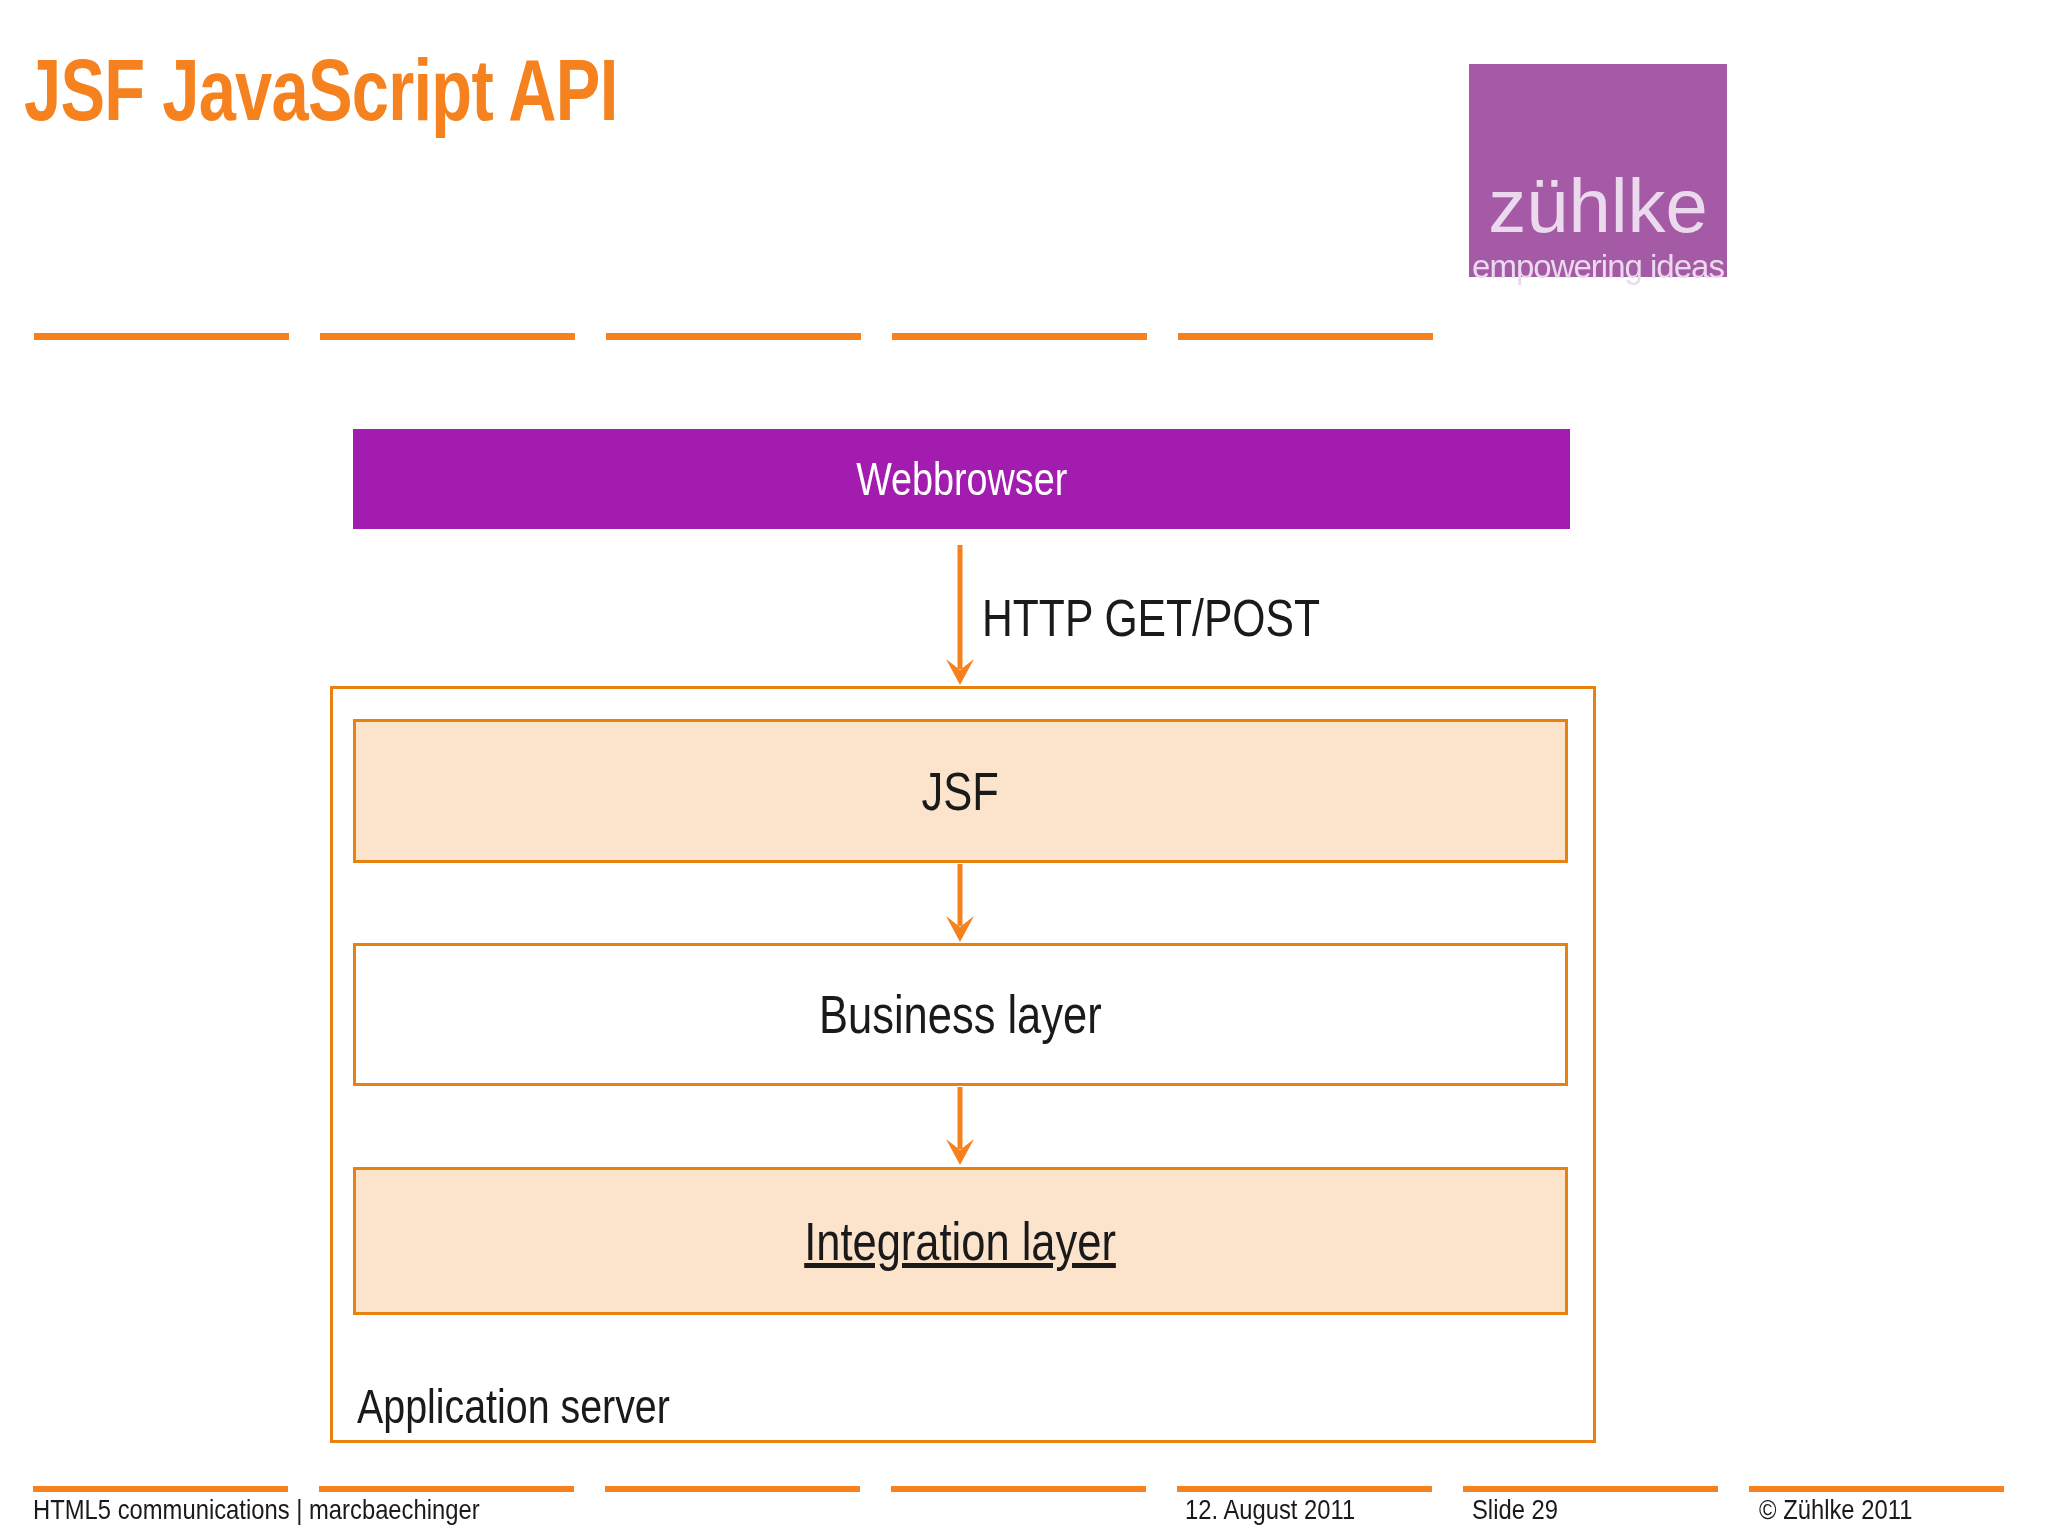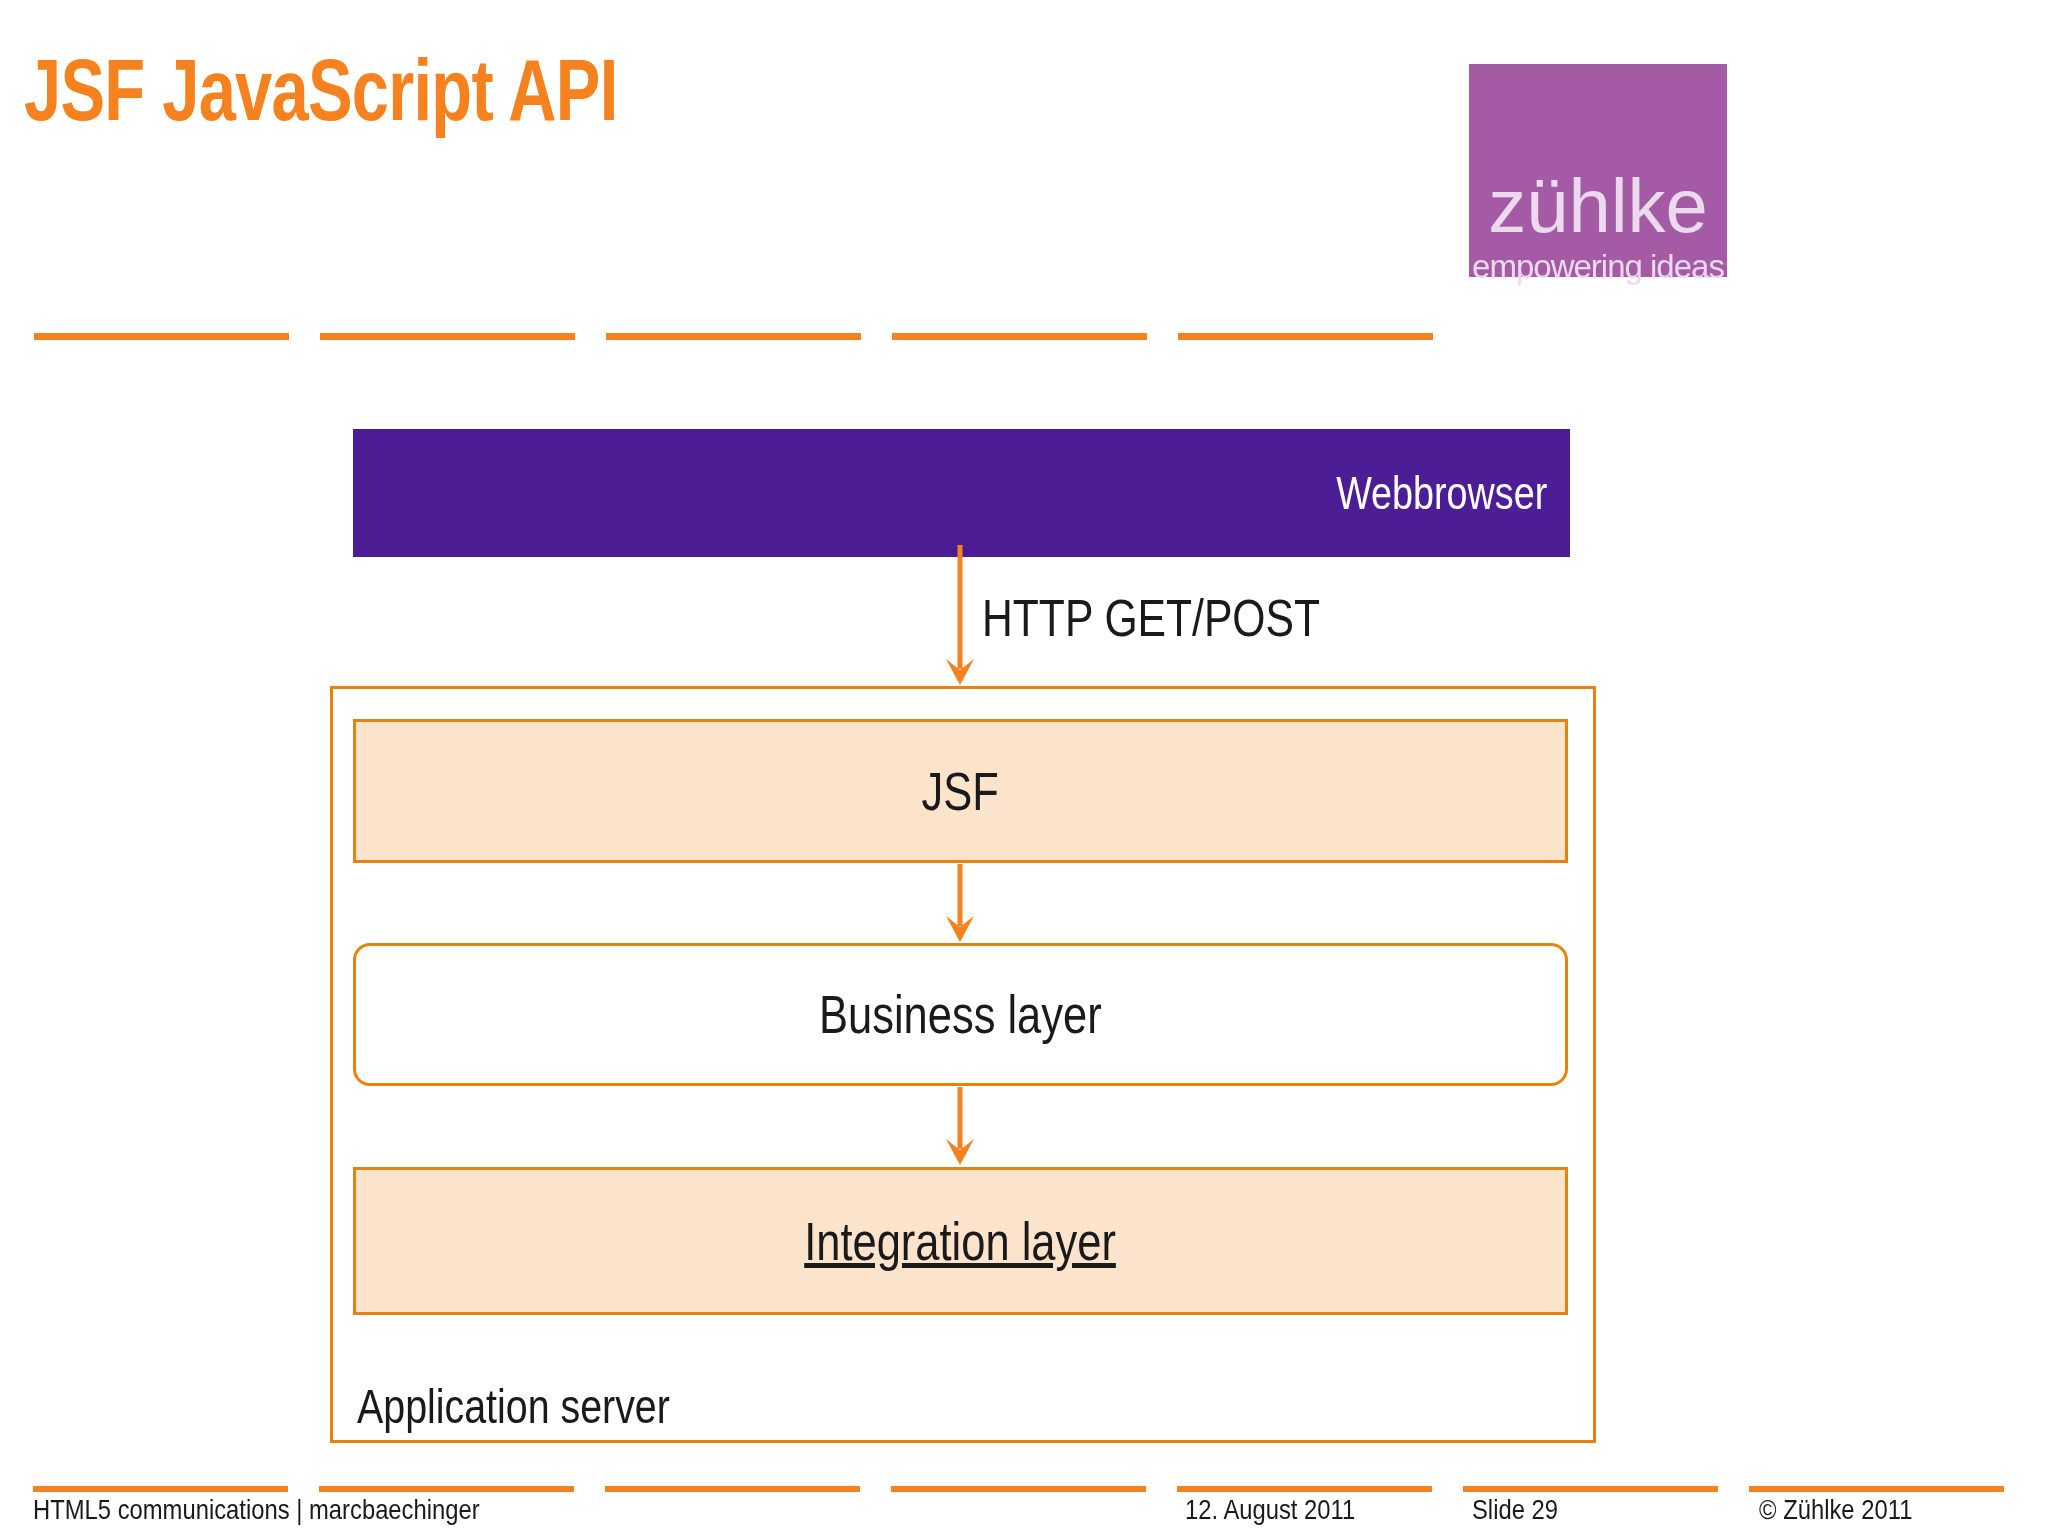--- a/index.html
+++ b/index.html
@@ -58,24 +58,24 @@
     position: absolute;
     background: repeating-linear-gradient(to right, #F5821F 0 255px, transparent 255px 286px);
   }
   .rule-top    { left: 34px; top: 333px; width: 1399px; height: 7px; }
   .rule-bottom { left: 33px; top: 1486px; width: 1971px; height: 6px; }
 
   
   .node-webbrowser {
     position: absolute;
     left: 353px; top: 429px;
-    width: 1217px; height: 128px;
-    background: #4c1d95;
+    width: 1217px; height: 100px;
+    background: #a21caf;
     color: #ffffff;
-    display: flex; align-items: center; justify-content: flex-end;
+    display: flex; align-items: center; justify-content: center;
     font-size: 46px;
   }
 
   .appserver {
     position: absolute;
     left: 330px; top: 686px;
     width: 1266px; height: 757px;
     border: 3px solid #E8820E;
     box-sizing: border-box;
     background: transparent;
@@ -94,21 +94,21 @@
     width: 1215px;
     border: 3px solid #E8820E;
     box-sizing: border-box;
     display: flex; align-items: center; justify-content: center;
     font-size: 53px;
     color: #1A1A1A;
     background: #ffffff;
   }
   .layer.peach { background: #FCE4CC; }
   .layer-jsf         { top: 719px;  height: 144px; }
-  .layer-business    { top: 943px;  height: 143px; border-radius: 17px; }
+  .layer-business    { top: 943px;  height: 143px; }
   .layer-integration { top: 1167px; height: 148px; text-decoration: underline; }
 
   .arrow { position: absolute; left: 943px; }
   .arrow-1 { top: 545px; }
   .arrow-2 { top: 864px; }
   .arrow-3 { top: 1087px; }
 
   .http-label {
     position: absolute;
     left: 982px; top: 588px;

